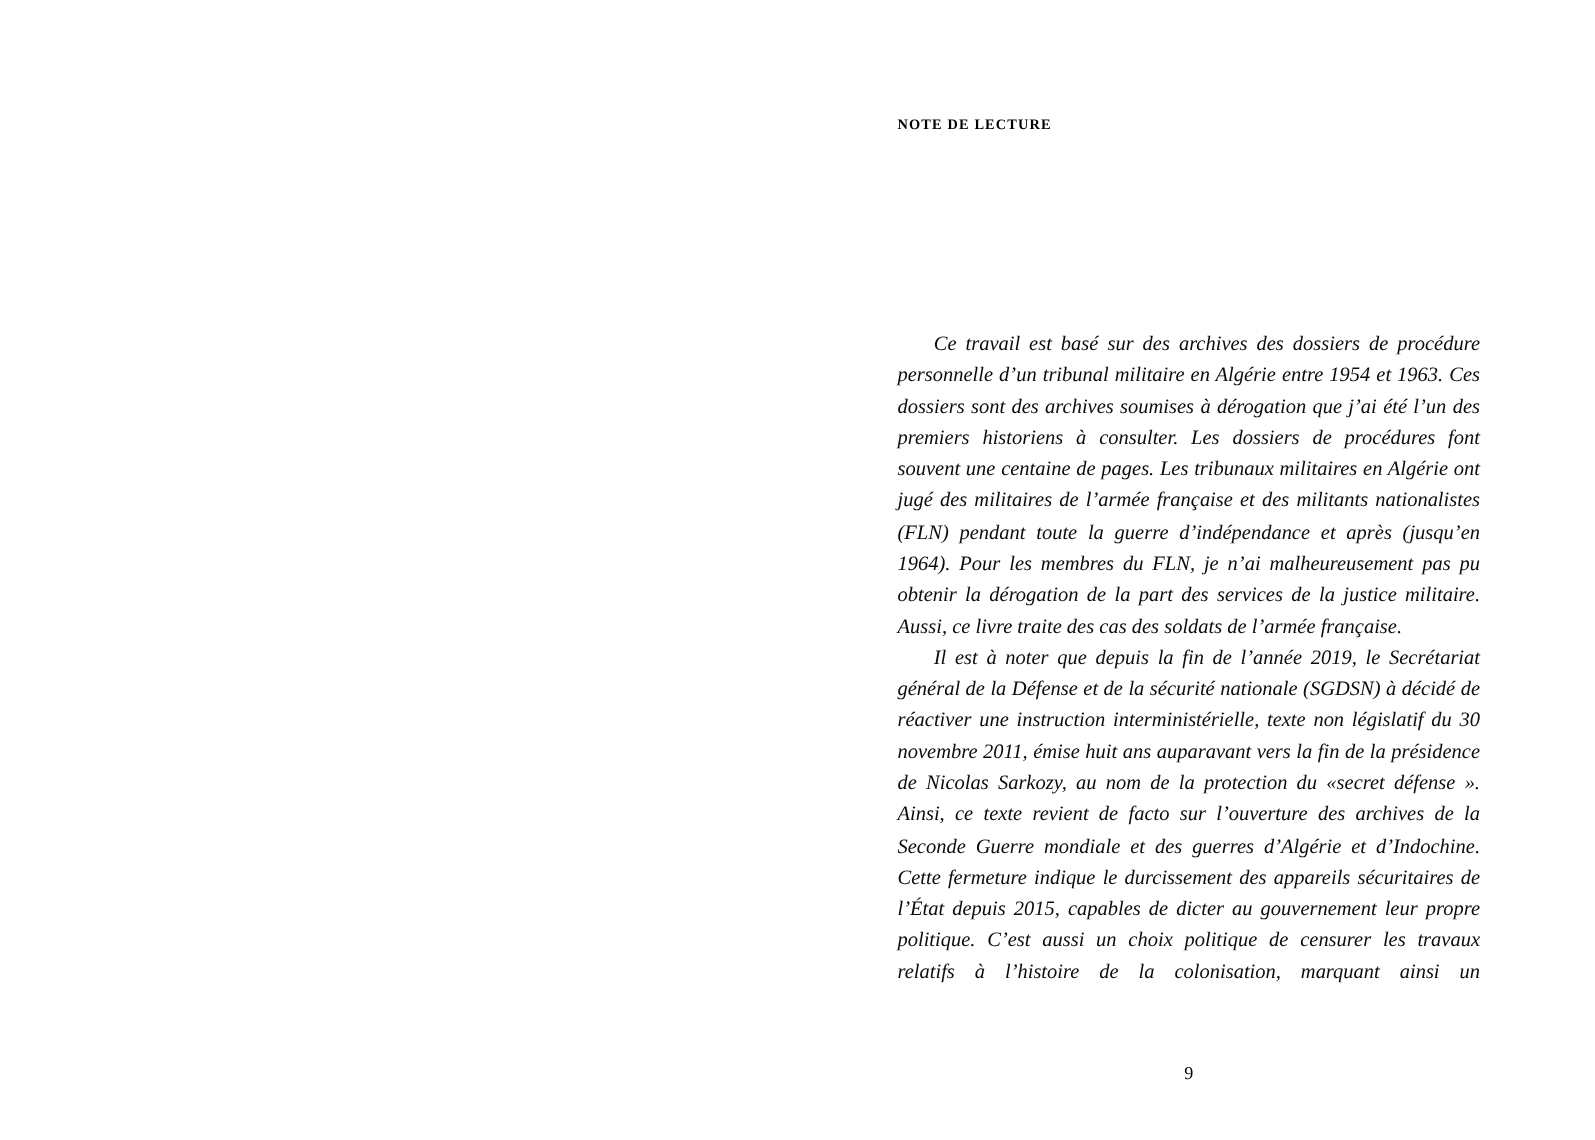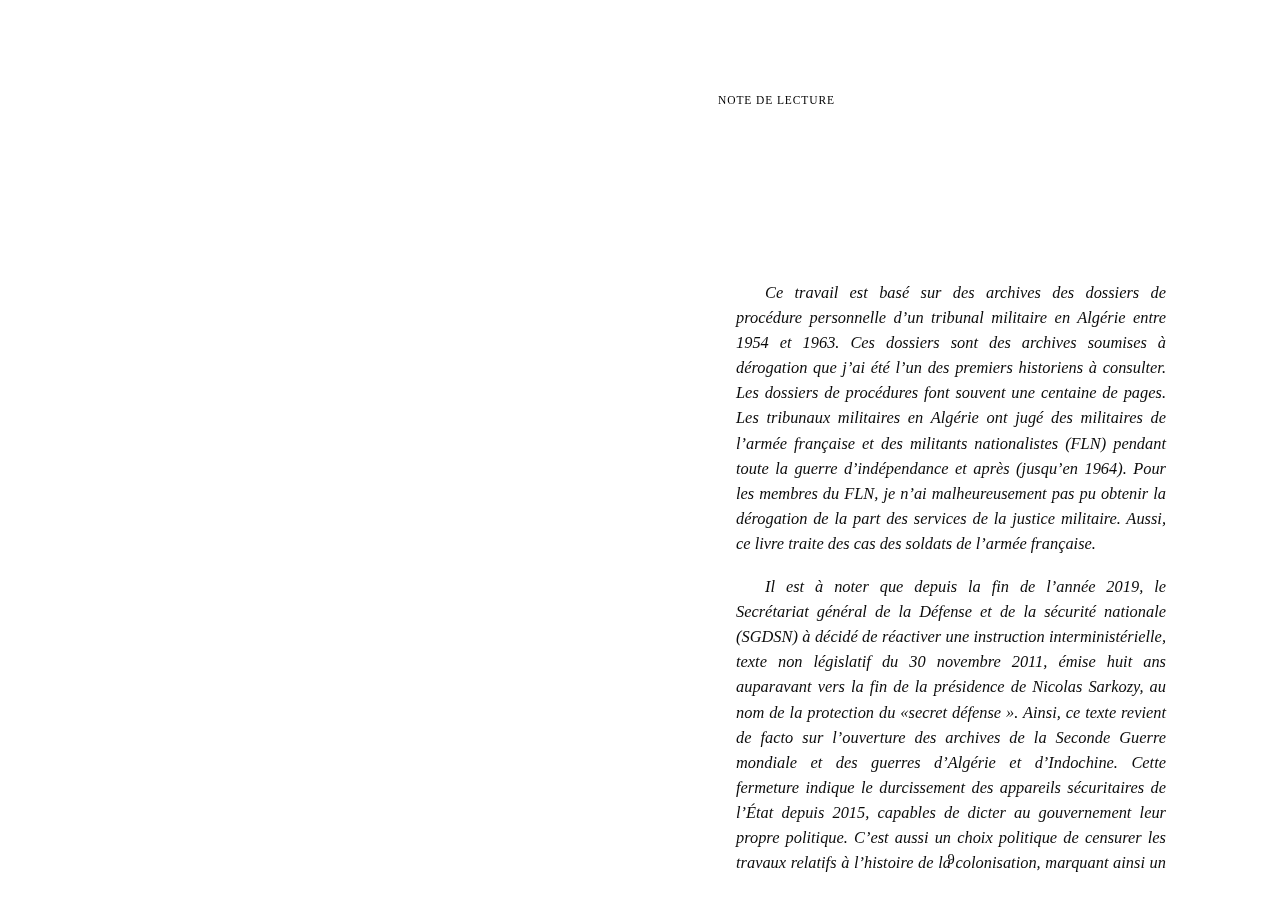--- a/index.html
+++ b/index.html
@@ -19,34 +19,34 @@
     position: absolute;
     left: 0; top: 0;
     width: 1276px;
     height: 912px;
   }
   .running-head {
     position: absolute;
     left: 718px;
     top: 94px;
     font-family: "Liberation Serif", serif;
-    font-weight: normal;
+    font-weight: bold;
     font-size: 11.5px;
     letter-spacing: 0.9px;
     color: #000;
     white-space: nowrap;
   }
   .text-block {
     position: absolute;
     left: 718px;
     top: 262px;
     width: 466px;
   }
   .para {
-    margin: 18px;
+    margin: 0;
     font-style: italic;
     font-size: 16.4px;
     line-height: 25.1px;
     text-align: justify;
     text-indent: 29px;
     hyphens: none;
     color: #0b0b0b;
   }
   .para.last {
     text-align: justify;

